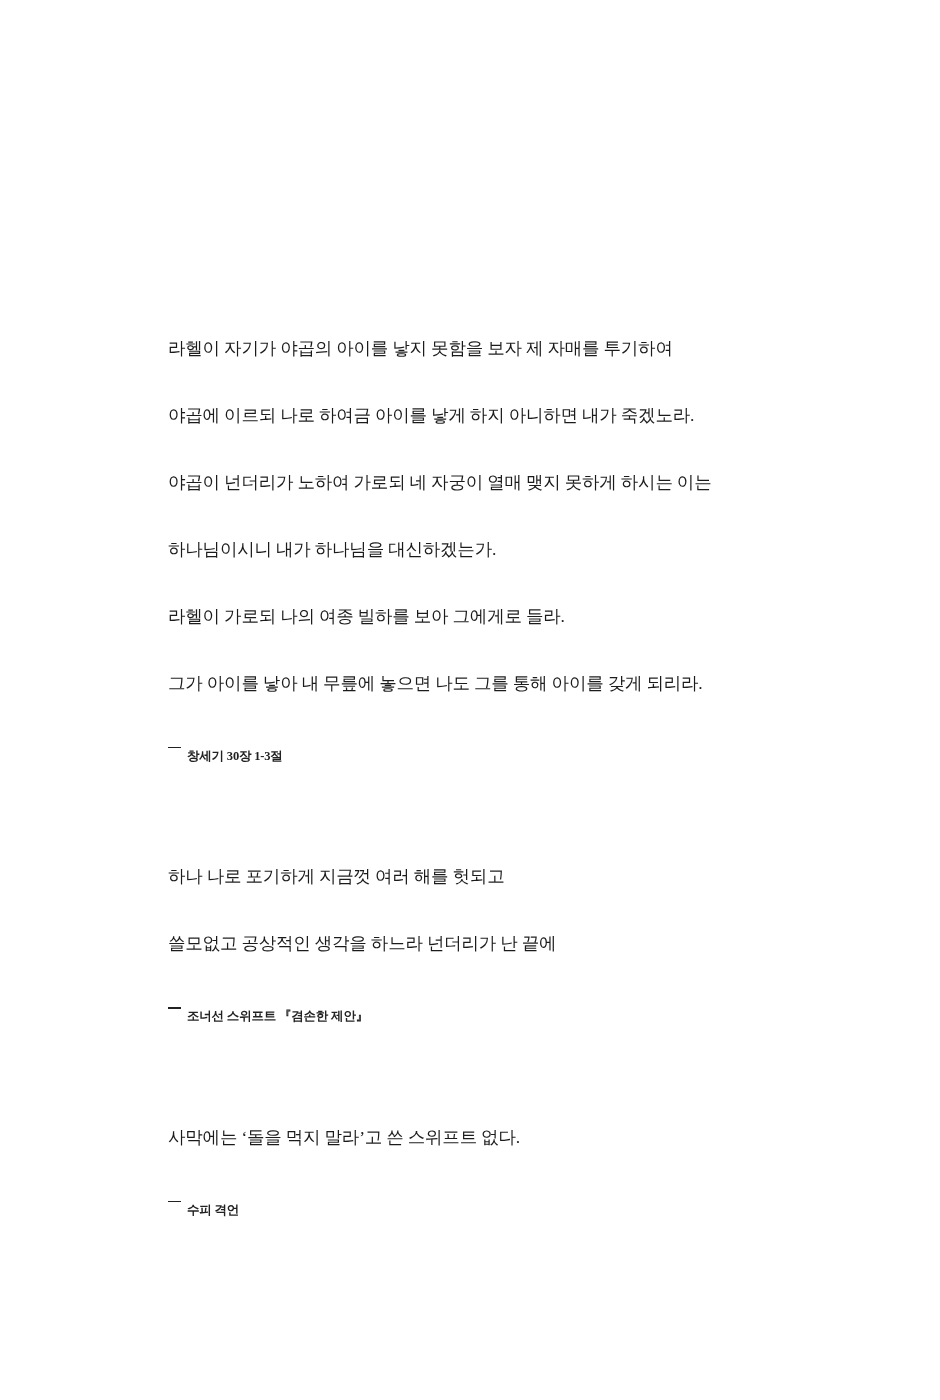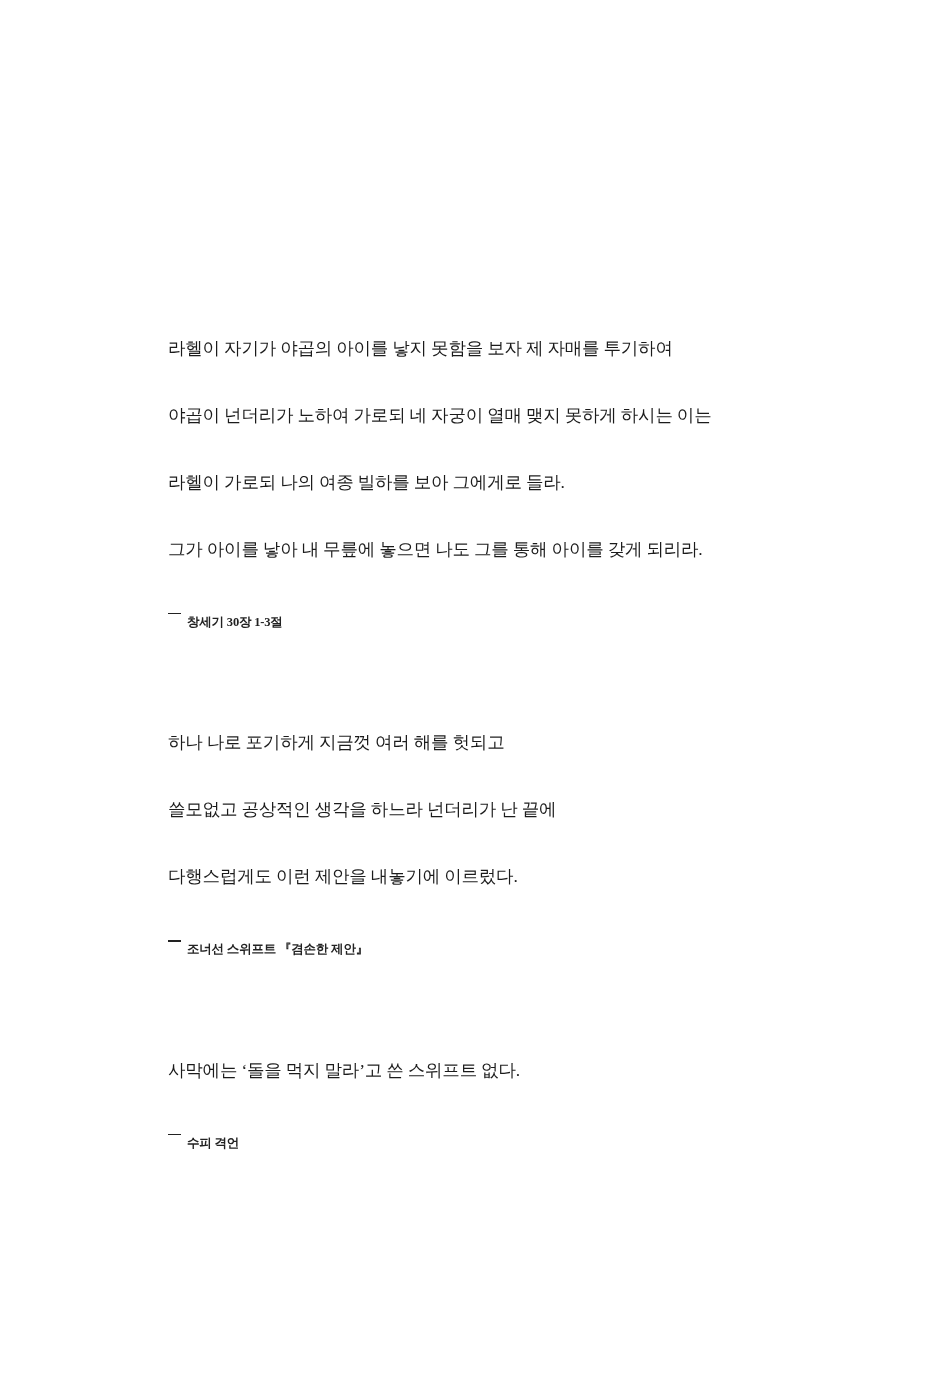--- a/index.html
+++ b/index.html
@@ -69,35 +69,36 @@
 </style>
 </head>
 <body>
 
 <div class="page">
   <div class="content">
 
     <blockquote class="epigraph">
       <div class="quote-body">
         <span class="quote-line">라헬이 자기가 야곱의 아이를 낳지 못함을 보자 제 자매를 투기하여</span>
+        <span class="quote-line">야곱에 이르되 나로 하여금 아이를 낳게 하지 아니하면 내가 죽겠노라.</span>
         <span class="quote-line">야곱이 넌더리가 노하여 가로되 네 자궁이 열매 맺지 못하게 하시는 이는</span>
+        <span class="quote-line">하나님이시니 내가 하나님을 대신하겠는가.</span>
         <span class="quote-line">라헬이 가로되 나의 여종 빌하를 보아 그에게로 들라.</span>
         <span class="quote-line">그가 아이를 낳아 내 무릎에 놓으면 나도 그를 통해 아이를 갖게 되리라.</span>
       </div>
       <div class="attribution">
         <span class="dash"></span>
         <span class="src-text">창세기 30장 1-3절</span>
       </div>
     </blockquote>
 
     <blockquote class="epigraph">
       <div class="quote-body">
         <span class="quote-line">하나 나로 포기하게 지금껏 여러 해를 헛되고</span>
         <span class="quote-line">쓸모없고 공상적인 생각을 하느라 넌더리가 난 끝에</span>
-        <span class="quote-line">다행스럽게도 이런 제안을 내놓기에 이르렀다.</span>
       </div>
       <div class="attribution">
         <span class="dash"></span>
         <span class="src-text">조너선 스위프트 『겸손한 제안』</span>
       </div>
     </blockquote>
 
     <blockquote class="epigraph">
       <div class="quote-body">
         <span class="quote-line">사막에는 ‘돌을 먹지 말라’고 쓴 스위프트 없다.</span>

